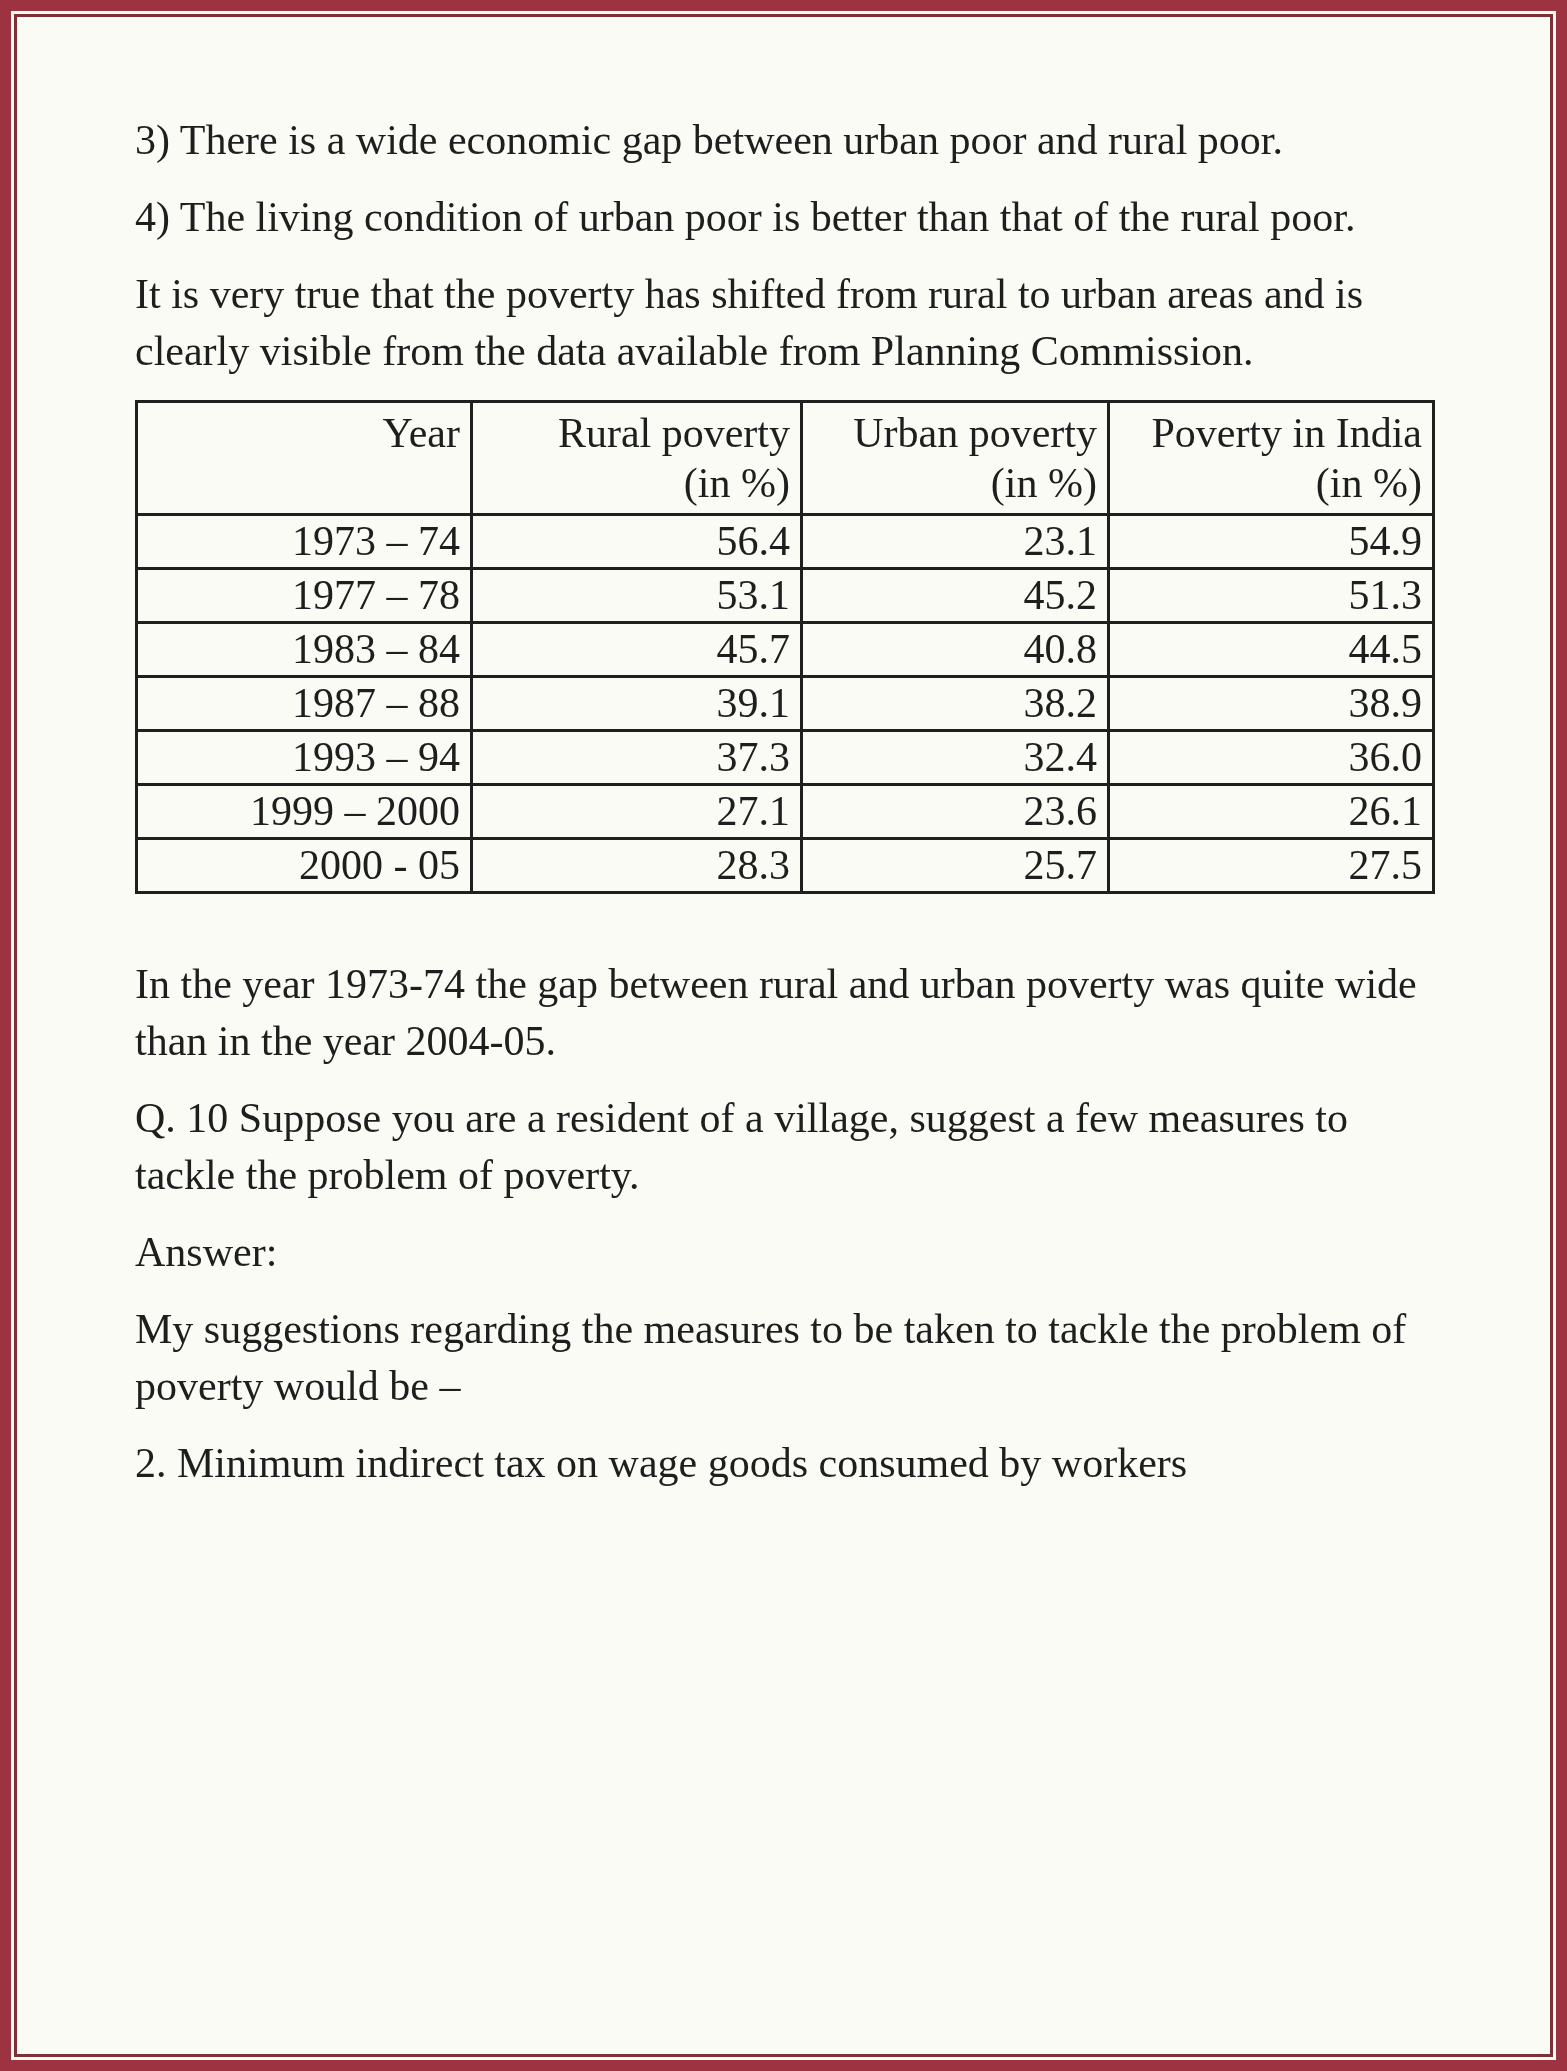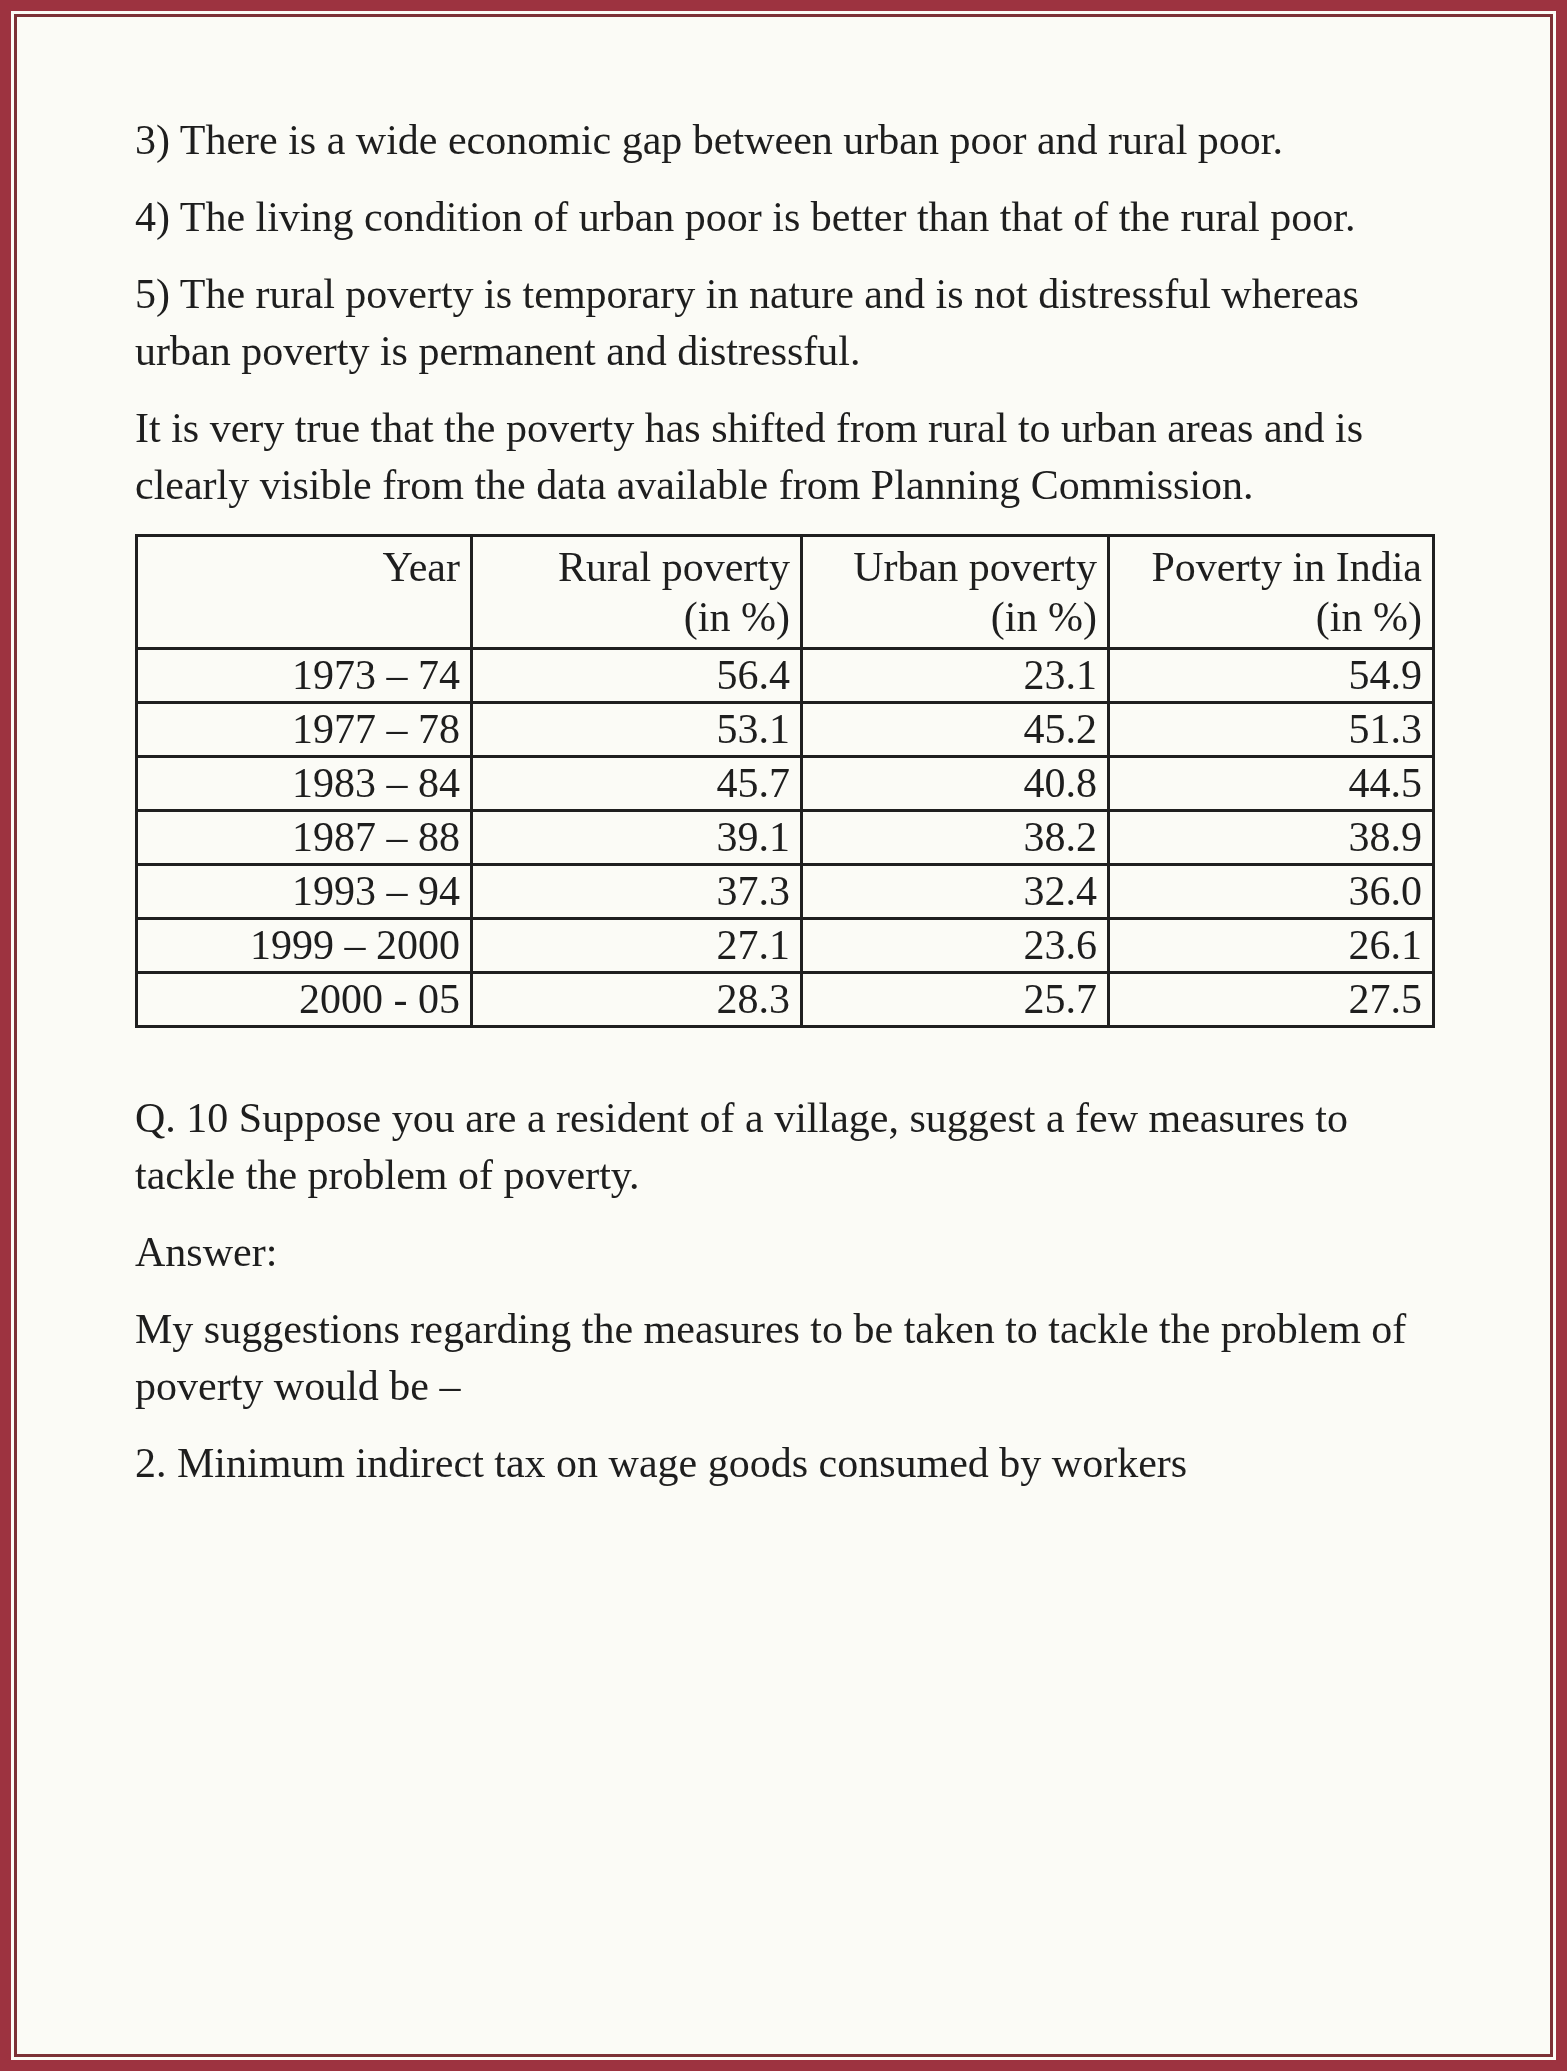--- a/index.html
+++ b/index.html
@@ -69,21 +69,20 @@
 </style>
 </head>
 <body>
 
 <div class="page">
 
   <div class="content">
 
     <p>3) There is a wide economic gap between urban poor and rural poor.</p>
     <p>4) The living condition of urban poor is better than that of the rural poor.</p>
-    <p>5) The rural poverty is temporary in nature and is not distressful whereas urban poverty is permanent and distressful.</p>
     <p>It is very true that the poverty has shifted from rural to urban areas and is clearly visible from the data available from Planning Commission.</p>
 
     <table class="poverty">
       <colgroup>
         <col style="width:335px">
         <col style="width:330px">
         <col style="width:307px">
         <col style="width:325px">
       </colgroup>
       <thead>
@@ -145,20 +144,21 @@
         </tr>
         <tr>
           <td>2000 - 05</td>
           <td>28.3</td>
           <td>25.7</td>
           <td>27.5</td>
         </tr>
       </tbody>
     </table>
 
+    <p>In the year 1973-74 the gap between rural and urban poverty was quite wide than in the year 2004-05.</p>
     <p>Q. 10 Suppose you are a resident of a village, suggest a few measures to tackle the problem of poverty.</p>
     <p>Answer:</p>
     <p>My suggestions regarding the measures to be taken to tackle the problem of poverty would be –</p>
     <p>2. Minimum indirect tax on wage goods consumed by workers</p>
 
   </div>
 
   <div class="frame-outer"></div>
   <div class="frame-inner"></div>
 

